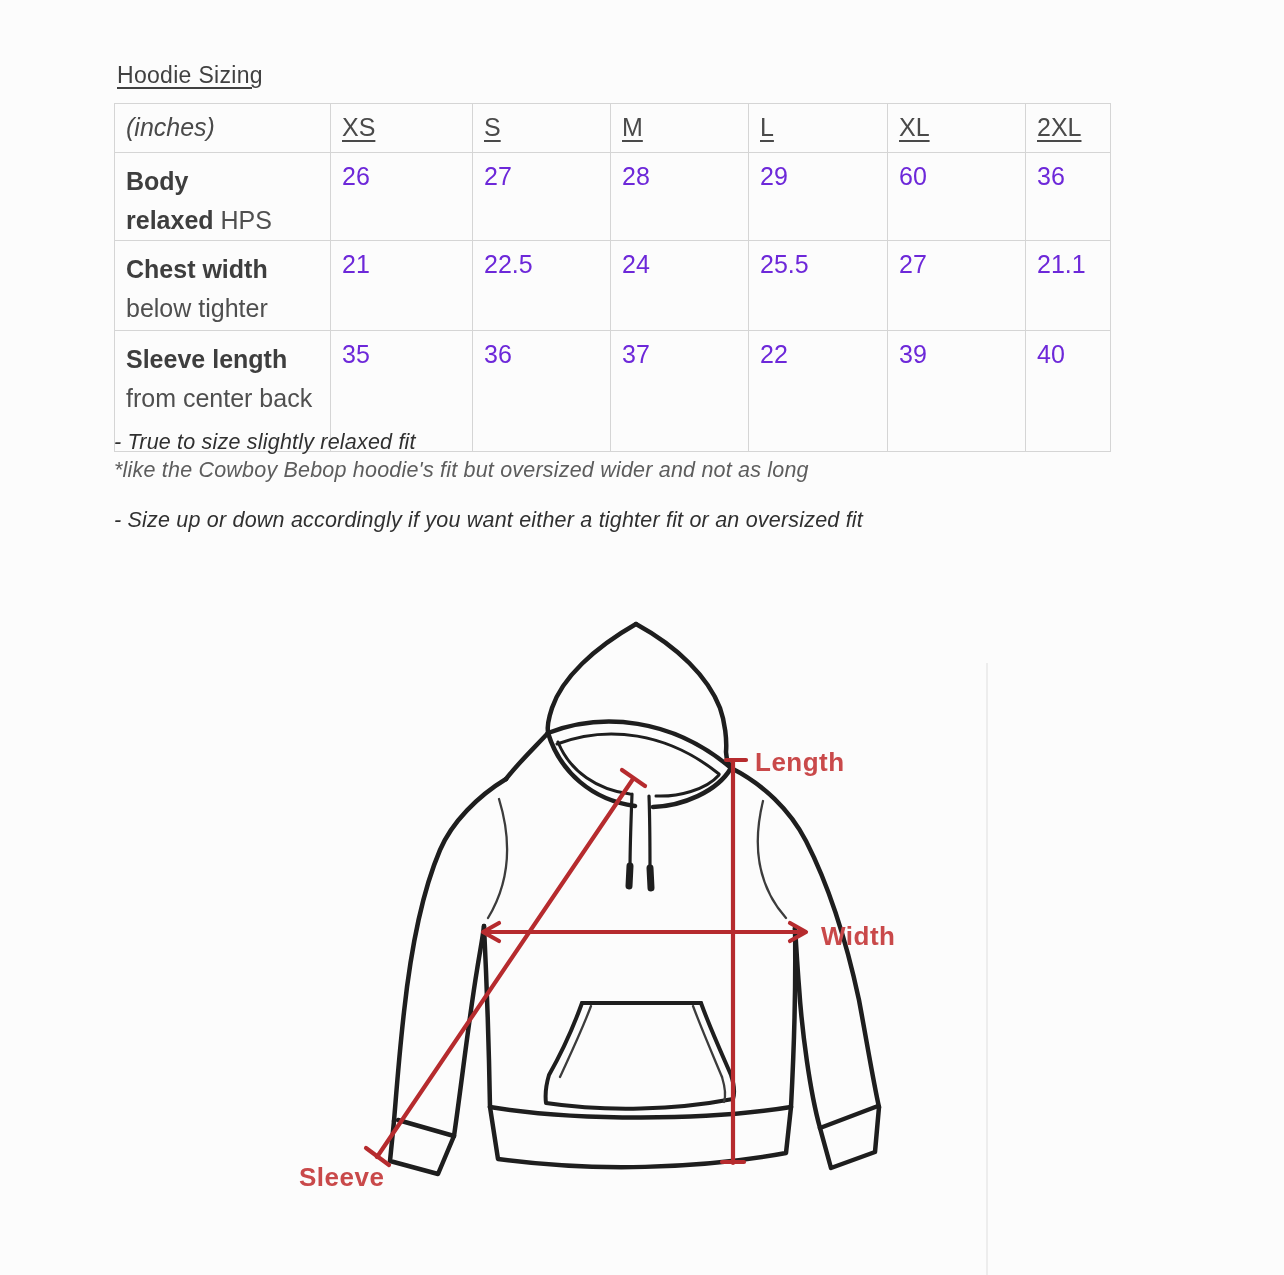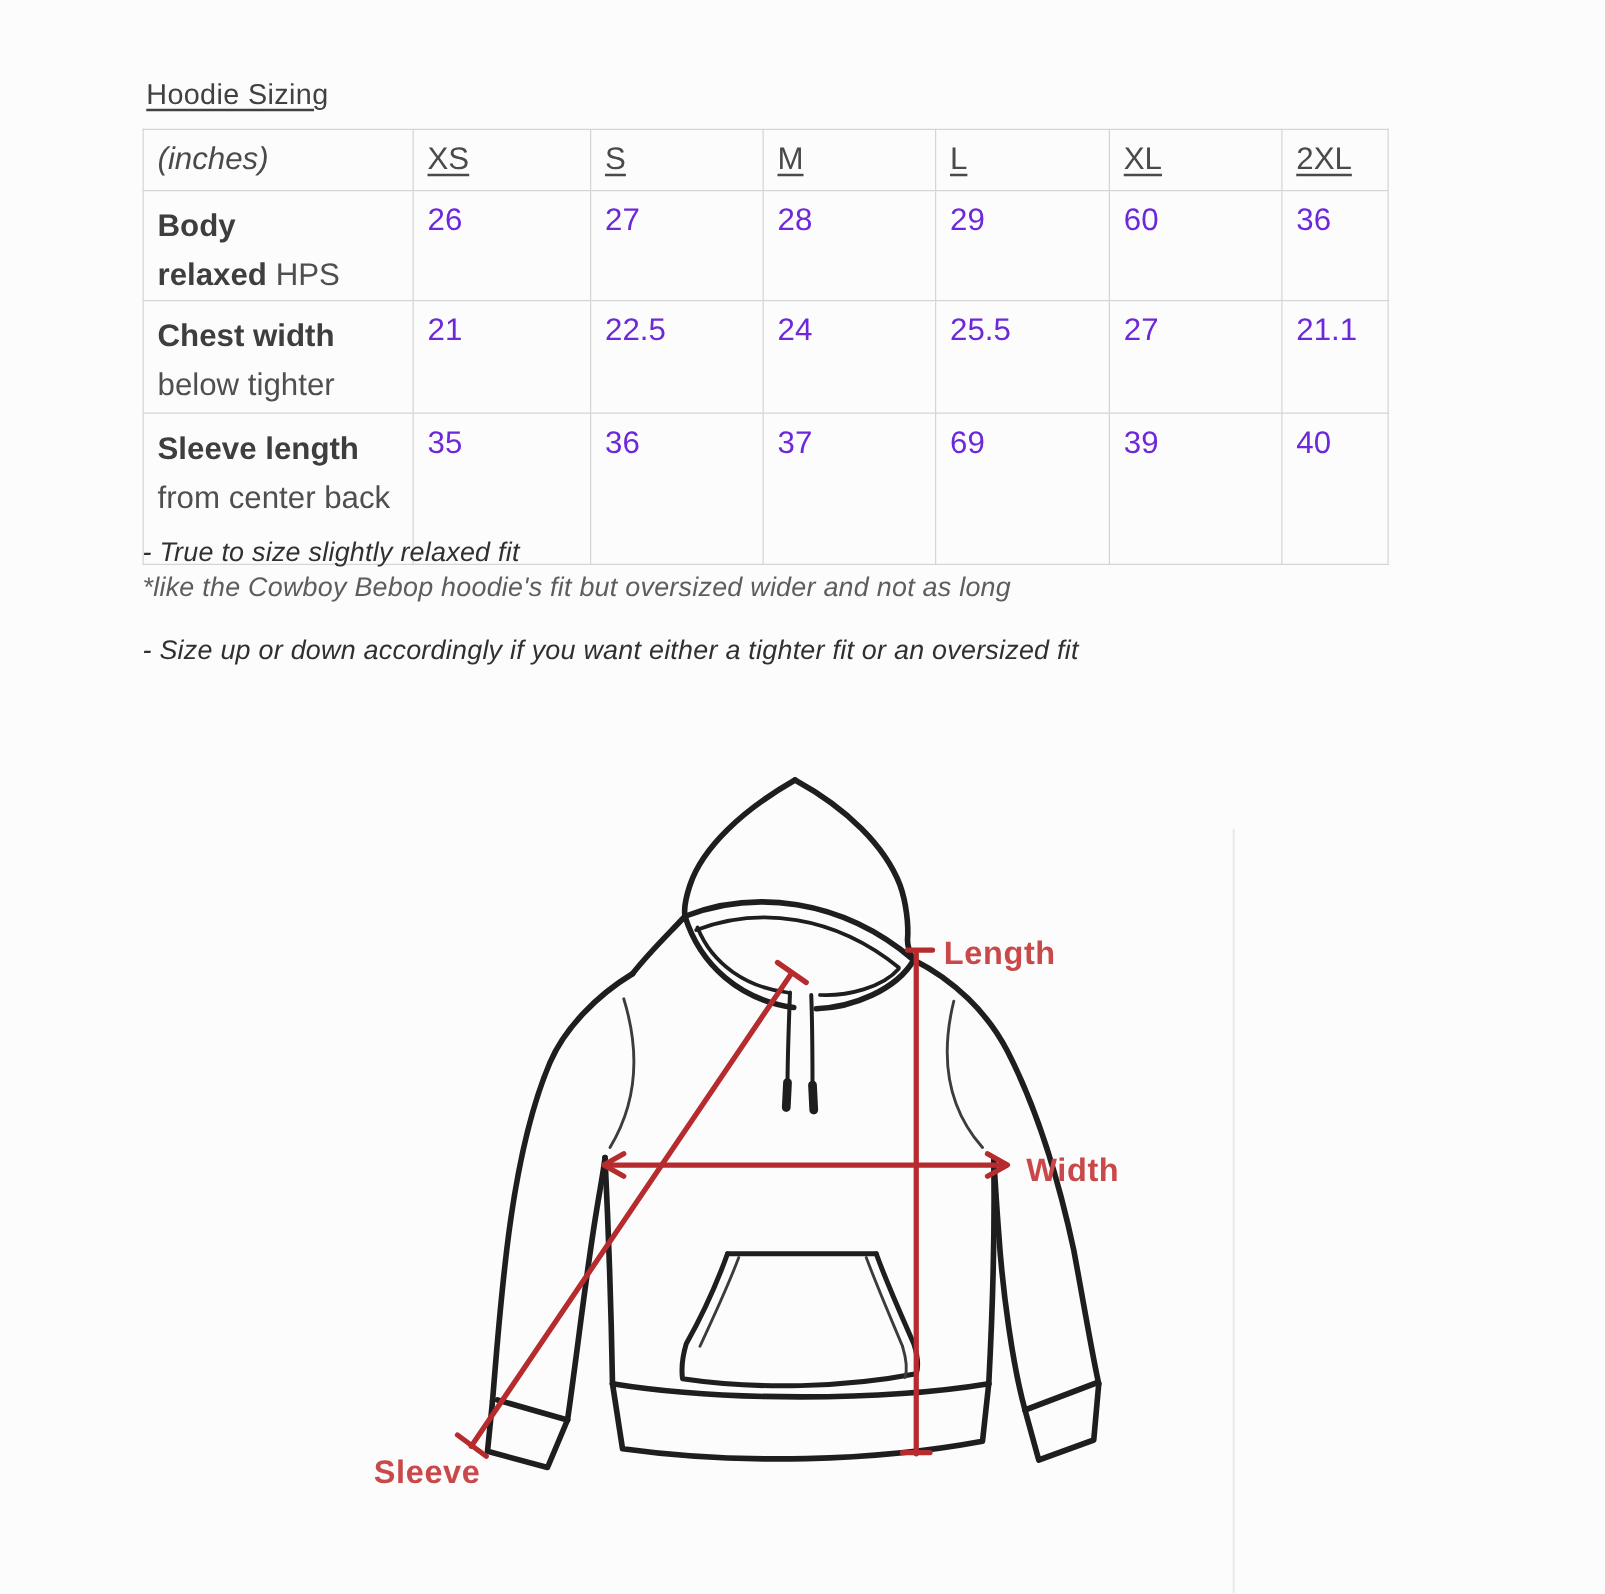--- a/index.html
+++ b/index.html
@@ -107,21 +107,21 @@
       <td class="val">24</td>
       <td class="val">25.5</td>
       <td class="val">27</td>
       <td class="val">21.1</td>
     </tr>
     <tr class="r3">
       <td class="rowlab"><span class="lab-b">Sleeve length</span><span class="lab-s">from center back</span></td>
       <td class="val">35</td>
       <td class="val">36</td>
       <td class="val">37</td>
-      <td class="val">69</td>
+      <td class="val">22</td>
       <td class="val">39</td>
       <td class="val">40</td>
     </tr>
   </tbody>
     </table>
 
   <div class="note" id="note-0">- True to size slightly relaxed fit</div>
   <div class="note" id="note-1">*like the Cowboy Bebop hoodie's fit but oversized wider and not as long</div>
   <div class="note" id="note-2">- Size up or down accordingly if you want either a tighter fit or an oversized fit</div>
 

